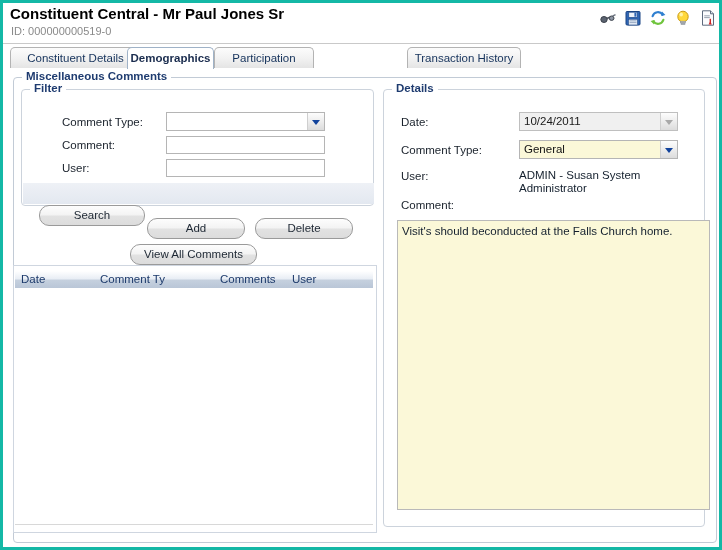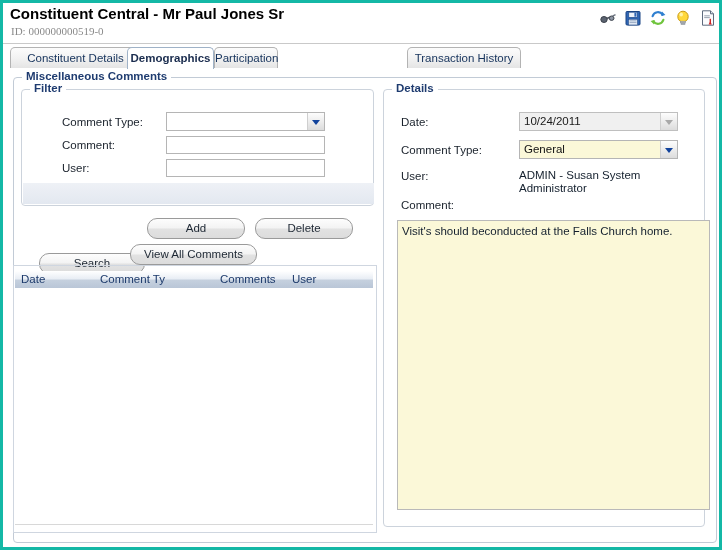--- a/index.html
+++ b/index.html
@@ -39,21 +39,20 @@
     color: #000000;
     letter-spacing: 0px;
     white-space: nowrap;
   }
   #page-subtitle {
     position: absolute;
     left: 8px; top: 22px;
     font-size: 11px;
     color: #8a8a8a;
     white-space: nowrap;
-    font-family: Liberation Serif, serif;
   }
   #toolbar {
     position: absolute;
     right: 6px; top: 4px;
     height: 22px;
     display: flex;
     align-items: center;
     gap: 7px;
   }
   #toolbar .tb-icon {
@@ -410,21 +409,21 @@
     <div id="header-rule"></div>
   </div>
 
   <div id="tabstrip">
     <div class="tab" style="left:7px; width:131px;">
       <span>Constituent Details</span>
     </div>
     <div class="tab active" style="left:124px; width:87px;">
       <span>Demographics</span>
     </div>
-    <div class="tab" style="left:211px; width:64px;">
+    <div class="tab" style="left:211px; width:100px;">
       <span>Participation</span>
     </div>
     <div class="tab" style="left:404px; width:114px;">
       <span>Transaction History</span>
     </div>
   </div>
 
   <div id="body-panel">
 
     <div class="groupbox" id="misc-group">
@@ -441,21 +440,21 @@
       <div class="combo-text"></div>
       <div class="combo-btn"></div>
     </div>
 
     <div class="field-label" style="left:55px; top:70px;">Comment:</div>
     <input class="textinput" style="left: 159px; top: 67px; width: 159px;" type="text" value="">
 
     <div class="field-label" style="left:55px; top:93px;">User:</div>
     <input class="textinput" style="left: 159px; top: 90px; width: 159px;" type="text" value="">
 
-    <div class="btn" style="left:32px; top:136px; width:106px;margin-top:48px;">Search</div>
+    <div class="btn" style="left:32px; top:136px; width:106px;">Search</div>
     <div class="btn" style="left:248px; top:149px; width:98px;">Delete</div>
     <div class="btn" style="left:140px; top:149px; width:98px;">Add</div>
     <div class="btn" style="left:123px; top:175px; width:127px;">View All Comments</div>
 
     <div id="grid">
       <div id="grid-head">
         <div class="gh" style="left:6px;">Date</div>
         <div class="gh" style="left:85px;">Comment Ty</div>
         <div class="gh" style="left:205px;">Comments</div>
         <div class="gh" style="left:277px;">User</div>

